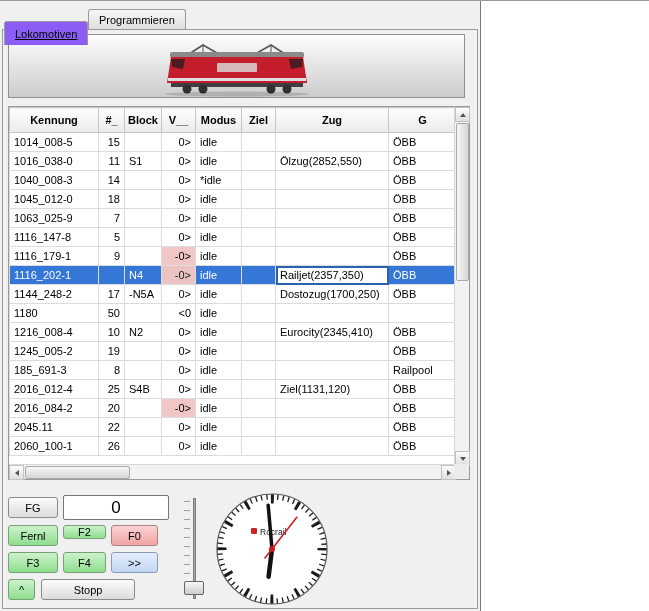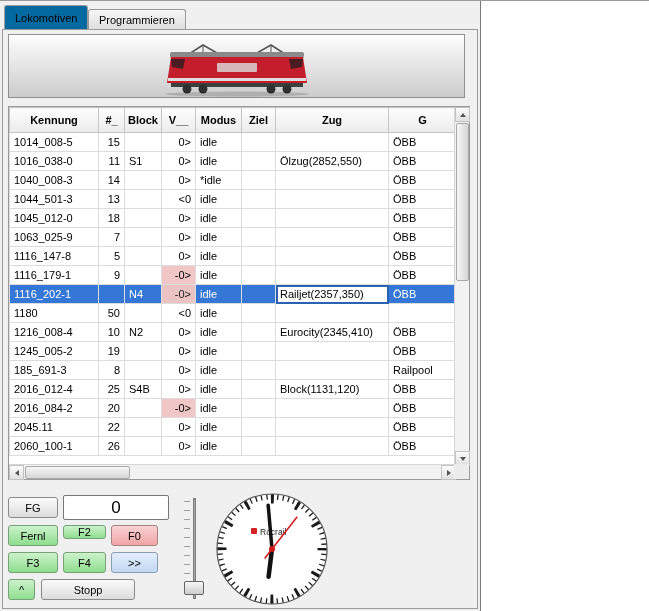--- a/index.html
+++ b/index.html
@@ -3,21 +3,21 @@
 <meta charset="utf-8">
 <style>
   * { margin:0; padding:0; box-sizing:border-box; }
   body { font-family:"Liberation Sans","DejaVu Sans",sans-serif; font-size:11px; color:#000; }
   .canvas { position:relative; width:649px; height:611px; background:#ffffff; overflow:hidden; border-top:1px solid #9a9a9a; }
   .app { position:absolute; left:0; top:0; width:481px; height:611px; background:#f0f0f0; border-right:1px solid #7a7a7a; }
 
   
   .tab { position:absolute; border:1px solid #9a9a9a; border-bottom:none; border-radius:3px 3px 0 0;
          display:flex; align-items:center; padding:0 10px; background:linear-gradient(#f6f6f6,#dedede); }
-  .tab.active { left:4px; top:4px; height:24px; background:#0369a1; z-index:3; }
+  .tab.active { left:4px; top:20px; height:24px; background:#8b5cf6; z-index:3;text-decoration:underline; }
   .tab.inactive { left:88px; top:8px; height:21px; z-index:1; }
 
   .tabpane { position:absolute; left:2px; top:28px; width:476px; height:580px; border:1px solid #9b9b9b; background:#f0f0f0; z-index:2; }
 
   
   .imgpanel { position:absolute; left:5px; top:4px; width:457px; height:64px;
               border:1px solid #909090; background:linear-gradient(#fdfdfd,#cccccc);
               box-shadow:inset 0 1px 0 #ffffff; display:flex; align-items:flex-end; justify-content:center; }
 
   
@@ -142,30 +142,20 @@
                   <td style="text-align: left;">1040_008-3</td>
                   <td style="text-align: right;">14</td>
                   <td style="text-align: left;"></td>
                   <td style="text-align: right;">0&gt;</td>
                   <td style="text-align: left;">*idle</td>
                   <td style="text-align: left;"></td>
                   <td style="text-align: left;"></td>
                   <td style="text-align: left;">ÖBB</td>
                 </tr>
                 <tr>
-                  <td style="text-align: left;">1044_501-3</td>
-                  <td style="text-align: right;">13</td>
-                  <td style="text-align: left;"></td>
-                  <td style="text-align: right;">&lt;0</td>
-                  <td style="text-align: left;">idle</td>
-                  <td style="text-align: left;"></td>
-                  <td style="text-align: left;"></td>
-                  <td style="text-align: left;">ÖBB</td>
-                </tr>
-                <tr>
                   <td style="text-align: left;">1045_012-0</td>
                   <td style="text-align: right;">18</td>
                   <td style="text-align: left;"></td>
                   <td style="text-align: right;">0&gt;</td>
                   <td style="text-align: left;">idle</td>
                   <td style="text-align: left;"></td>
                   <td style="text-align: left;"></td>
                   <td style="text-align: left;">ÖBB</td>
                 </tr>
                 <tr>
@@ -202,20 +192,30 @@
                   <td style="text-align: left;">1116_202-1</td>
                   <td style="text-align: right; padding-left: 48px;">12</td>
                   <td style="text-align: left;">N4</td>
                   <td class="pink" style="text-align: right;">-0&gt;</td>
                   <td style="text-align: left;">idle</td>
                   <td style="text-align: left;"></td>
                   <td class="boxed" style="text-align: left;">Railjet(2357,350)</td>
                   <td style="text-align: left;">ÖBB</td>
                 </tr>
                 <tr>
+                  <td style="text-align: left;">1144_248-2</td>
+                  <td style="text-align: right;">17</td>
+                  <td style="text-align: left;">-N5A</td>
+                  <td style="text-align: right;">0&gt;</td>
+                  <td style="text-align: left;">idle</td>
+                  <td style="text-align: left;"></td>
+                  <td style="text-align: left;">Dostozug(1700,250)</td>
+                  <td style="text-align: left;">ÖBB</td>
+                </tr>
+                <tr>
                   <td style="text-align: left;">1180</td>
                   <td style="text-align: right;">50</td>
                   <td style="text-align: left;"></td>
                   <td style="text-align: right;">&lt;0</td>
                   <td style="text-align: left;">idle</td>
                   <td style="text-align: left;"></td>
                   <td style="text-align: left;"></td>
                   <td style="text-align: left;"></td>
                 </tr>
                 <tr>
@@ -248,21 +248,21 @@
                   <td style="text-align: left;"></td>
                   <td style="text-align: left;">Railpool</td>
                 </tr>
                 <tr>
                   <td style="text-align: left;">2016_012-4</td>
                   <td style="text-align: right;">25</td>
                   <td style="text-align: left;">S4B</td>
                   <td style="text-align: right;">0&gt;</td>
                   <td style="text-align: left;">idle</td>
                   <td style="text-align: left;"></td>
-                  <td style="text-align: left;">Block(1131,120)</td>
+                  <td style="text-align: left;">Ziel(1131,120)</td>
                   <td style="text-align: left;">ÖBB</td>
                 </tr>
                 <tr>
                   <td style="text-align: left;">2016_084-2</td>
                   <td style="text-align: right;">20</td>
                   <td style="text-align: left;"></td>
                   <td class="pink" style="text-align: right;">-0&gt;</td>
                   <td style="text-align: left;">idle</td>
                   <td style="text-align: left;"></td>
                   <td style="text-align: left;"></td>

